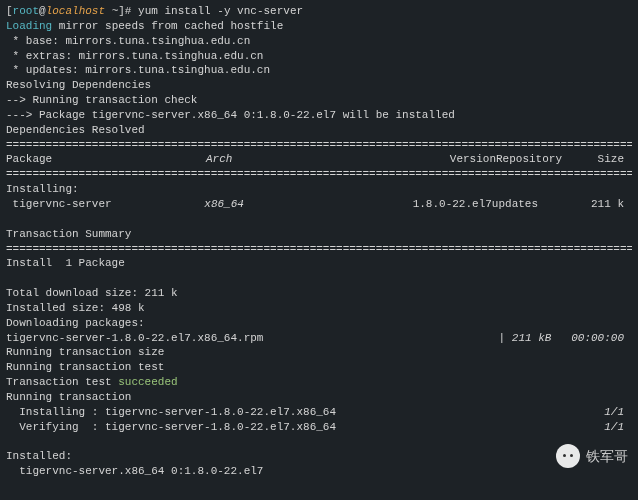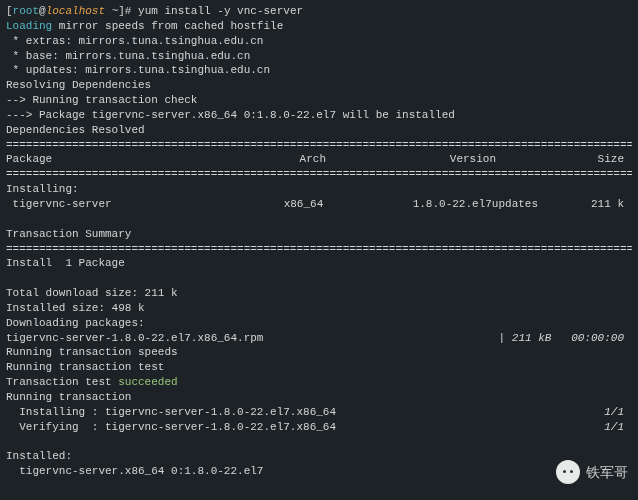--- a/index.html
+++ b/index.html
@@ -24,29 +24,29 @@
     border: none;
     color: #d4d4d4;
     white-space: pre;
     overflow: hidden;
   }
   .row {
     display: flex;
     white-space: pre;
   }
   .col-pkg   { width: 200px; }
-  .col-arch  { width: 120px; text-align: right; }
+  .col-arch  { width: 120px; text-align: left; font-style: italic; }
   .col-ver   { width: 170px; text-align: right; }
   .col-repo  { width: 100px; text-align: left; }
   .col-size  { flex: 1; text-align: right; padding-right: 8px; }
   .right { text-align: right; flex: 1; padding-right: 8px; font-style: italic; }
   .watermark {
     position: absolute;
     right: 10px;
-    bottom: 16px;
+    bottom: 32px;
     display: flex;
     align-items: center;
     gap: 6px;
     opacity: 0.9;
   }
   .watermark .bubble {
     background: #fff;
     border-radius: 50%;
     width: 24px;
     height: 24px;
@@ -73,35 +73,36 @@
   }
 </style>
 </head>
 <body>
 
 <div>
 
 <div class="line">[<span class="cyan">root</span><span>@</span><span class="orange">localhost</span><span> ~]# </span><span class="white">yum install -y vnc-server</span></div>
 
 <div class="line"><span class="cyan">Loading</span><span> mirror speeds from cached hostfile</span></div>
+<div class="line"> * base: mirrors.tuna.tsinghua.edu.cn</div>
 <div class="line"> * extras: mirrors.tuna.tsinghua.edu.cn</div>
-<div class="line"> * base: mirrors.tuna.tsinghua.edu.cn</div>
 <div class="line"> * updates: mirrors.tuna.tsinghua.edu.cn</div>
 <div class="line">Resolving Dependencies</div>
 <div class="line">--&gt; Running transaction check</div>
 <div class="line">---&gt; Package tigervnc-server.x86_64 0:1.8.0-22.el7 will be installed</div>
 <div class="line"></div>
 <div class="line">Dependencies Resolved</div>
 <div class="line"></div>
 
 <div class="hr">================================================================================================</div>
 <div class="row">
   <span class="col-pkg">Package</span>
   <span class="col-arch">Arch</span>
   <span class="col-ver">Version</span>
+  <span class="col-repo">Repository</span>
   <span class="col-size">Size</span>
 </div>
 <div class="hr">================================================================================================</div>
 
 <div class="line">Installing:</div>
 <div class="row">
   <span class="col-pkg"> tigervnc-server</span>
   <span class="col-arch">x86_64</span>
   <span class="col-ver">1.8.0-22.el7</span>
   <span class="col-repo">updates</span>
@@ -111,21 +112,21 @@
 <div class="line">Transaction Summary</div>
 <div class="hr">================================================================================================</div>
 <div class="line">Install  1 Package</div>
 <div class="line">&nbsp;</div>
 <div class="line">Total download size: 211 k</div>
 <div class="line">Installed size: 498 k</div>
 <div class="line">Downloading packages:</div>
 <div class="row">
   <span>tigervnc-server-1.8.0-22.el7.x86_64.rpm</span><span class="right">| 211 kB   00:00:00</span>
 </div>
-<div class="line">Running transaction speeds</div>
+<div class="line">Running transaction size</div>
 <div class="line">Running transaction test</div>
 <div class="line"><span>Transaction test </span><span class="green">succeeded</span></div>
 <div class="line">Running transaction</div>
 <div class="row"><span>  Installing : tigervnc-server-1.8.0-22.el7.x86_64</span><span class="right">1/1</span></div>
 <div class="row"><span>  Verifying  : tigervnc-server-1.8.0-22.el7.x86_64</span><span class="right">1/1</span></div>
 <div class="line">&nbsp;</div>
 <div class="line">Installed:</div>
 <div class="line">  tigervnc-server.x86_64 0:1.8.0-22.el7</div>
 
 </div>

